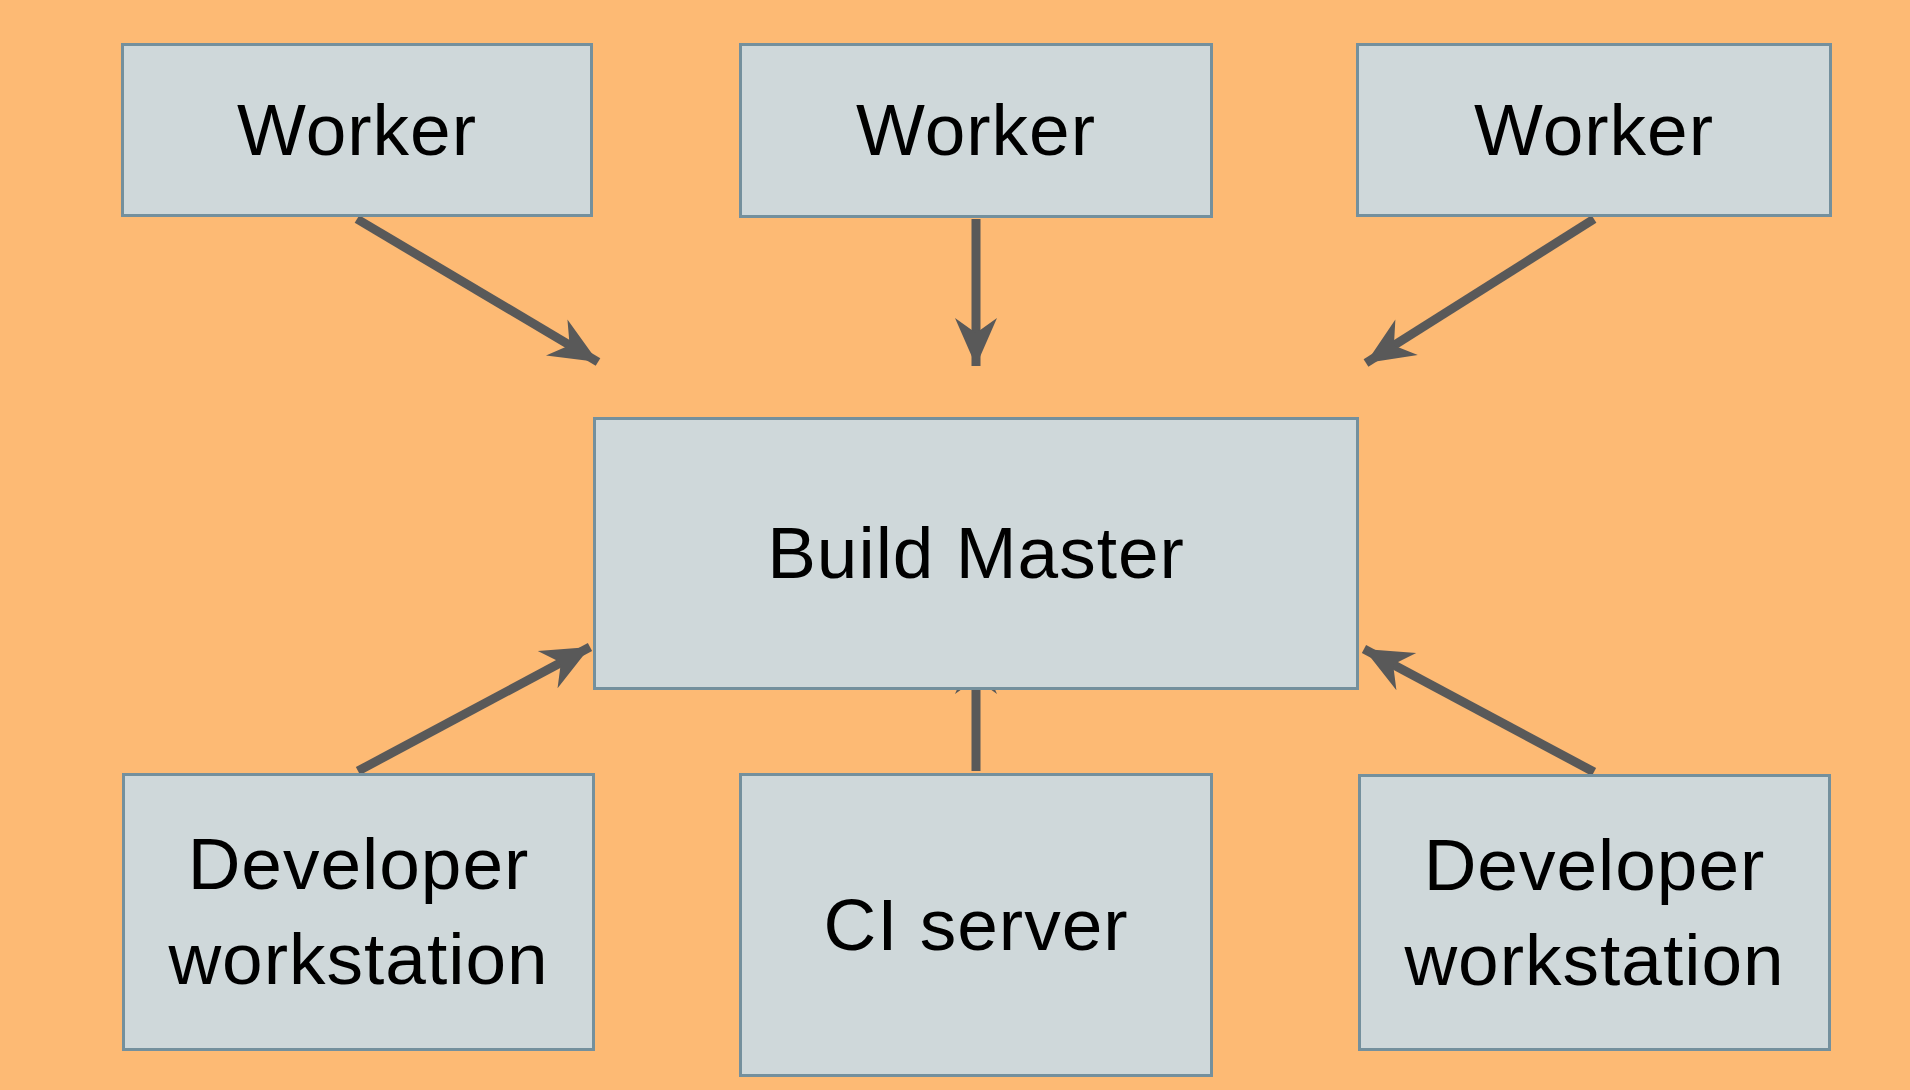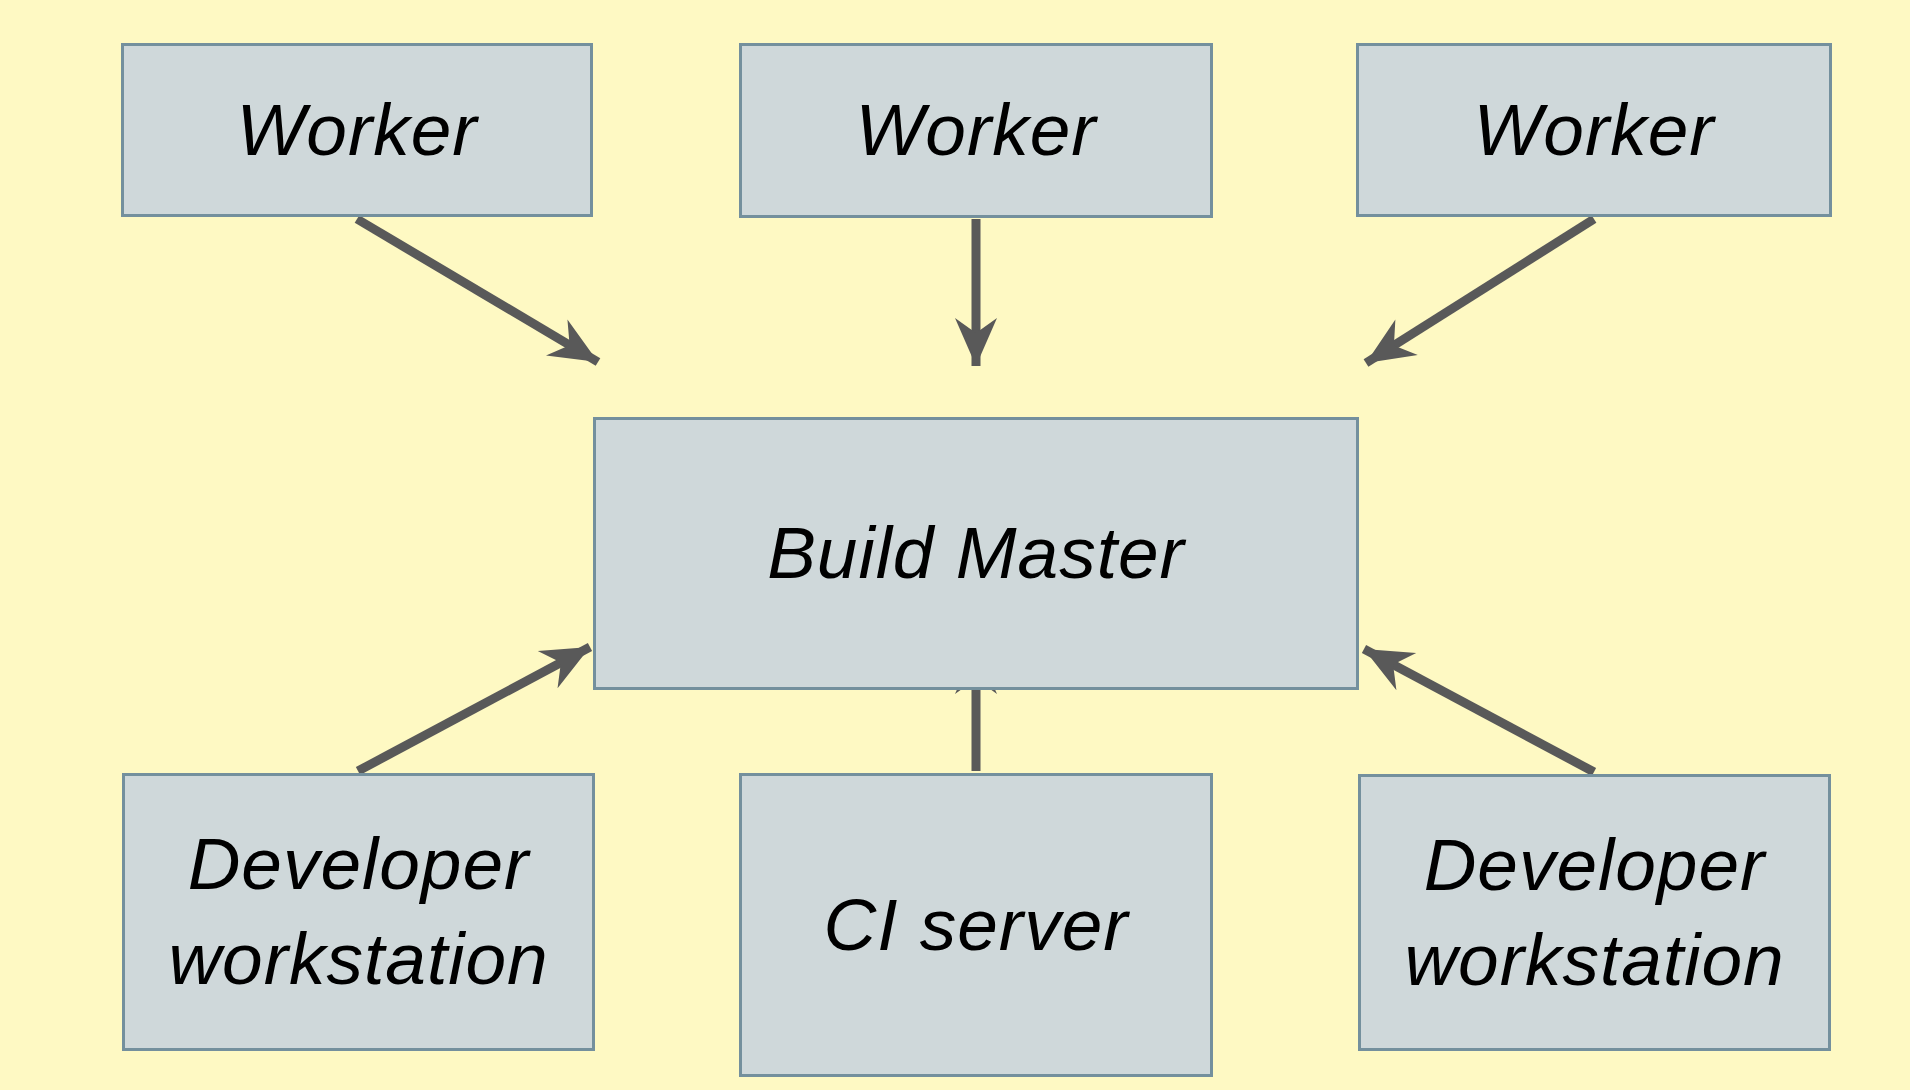--- a/index.html
+++ b/index.html
@@ -26,21 +26,21 @@
     font-size:73px;
     line-height:1.3;
     letter-spacing:1px;
     padding:0 8px;
   }
   .node span{display:block;}
 </style>
 </head>
 <body>
 
-<div class="canvas" style="--node-fill: #cfd8da; --node-border: #74909d; --arrow: #595959; --text: #000000; background: #fef9c3; font-style: italic;">
+<div class="canvas" style="--node-fill: #cfd8da; --node-border: #74909d; --arrow: #595959; --text: #000000; background: #fdba74;">
   <svg class="arrow-layer" viewBox="0 0 1910 1090" xmlns="http://www.w3.org/2000/svg">
     <defs>
       <marker id="ah" markerUnits="userSpaceOnUse" markerWidth="60" markerHeight="48" refX="50" refY="24" orient="auto">
         <path d="M50 24 L2 3 L17 24 L2 45 Z" fill="#595959"></path>
       </marker>
     </defs>
     <g id="arrow-group">
         <line x1="357" y1="219" x2="598" y2="362" stroke="#595959" stroke-width="9" marker-end="url(#ah)"></line>
         <line x1="976" y1="219" x2="976" y2="366" stroke="#595959" stroke-width="9" marker-end="url(#ah)"></line>
         <line x1="1594" y1="219" x2="1366" y2="363" stroke="#595959" stroke-width="9" marker-end="url(#ah)"></line>

